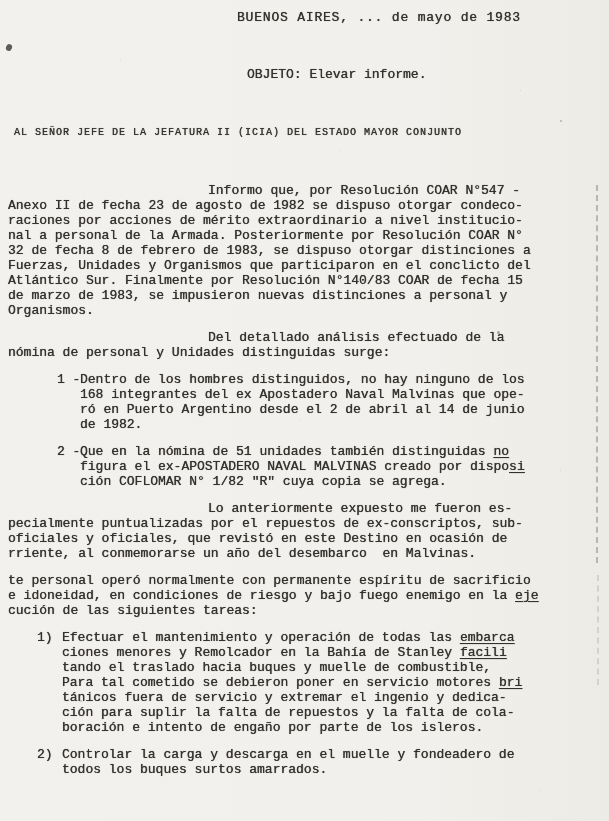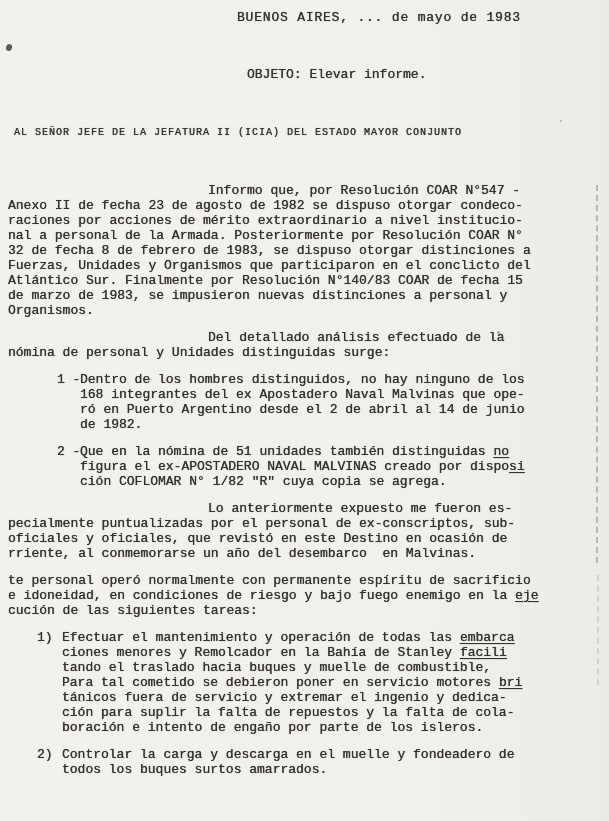--- a/index.html
+++ b/index.html
@@ -76,21 +76,21 @@
         <div class="line"><span>de 1982.</span></div>
       </div>
       <div class="block item dash">
         <span class="marker">2 -</span>
         <div class="line"><span>Que en la nómina de 51 unidades también distinguidas </span><span class="u">no</span></div>
         <div class="line"><span>figura el ex-APOSTADERO NAVAL MALVINAS creado por dispo</span><span class="u">si</span></div>
         <div class="line"><span>ción COFLOMAR N° 1/82 "R" cuya copia se agrega.</span></div>
       </div>
       <div class="block paragraph">
         <div class="line first"><span>Lo anteriormente expuesto me fueron es-</span></div>
-        <div class="line"><span>pecialmente puntualizadas por el personal de ex-conscriptos, sub-</span></div>
+        <div class="line"><span>pecialmente puntualizadas por el repuestos de ex-conscriptos, sub-</span></div>
         <div class="line"><span>oficiales y oficiales, que revistó en este Destino en ocasión de</span></div>
         <div class="line"><span>rriente, al conmemorarse un año del desembarco  en Malvinas.</span></div>
       </div>
       <div class="block paragraph">
         <div class="line"><span>te personal operó normalmente con permanente espíritu de sacrificio</span></div>
         <div class="line"><span>e idoneidad, en condiciones de riesgo y bajo fuego enemigo en la </span><span class="u">eje</span></div>
         <div class="line"><span>cución de las siguientes tareas:</span></div>
       </div>
       <div class="block item paren">
         <span class="marker">1)</span>

